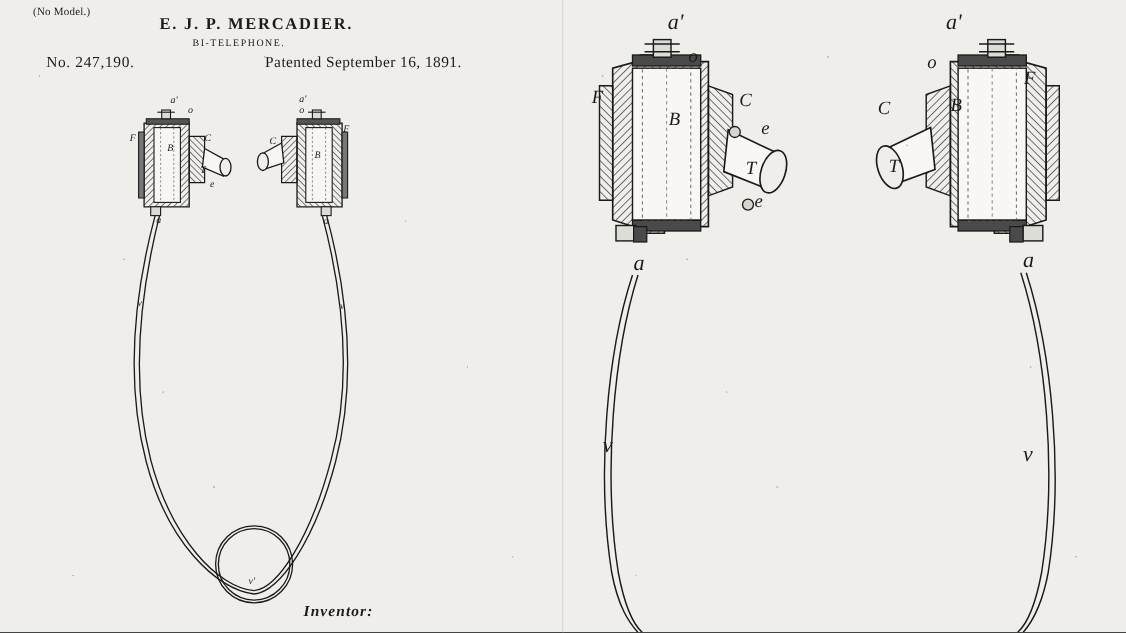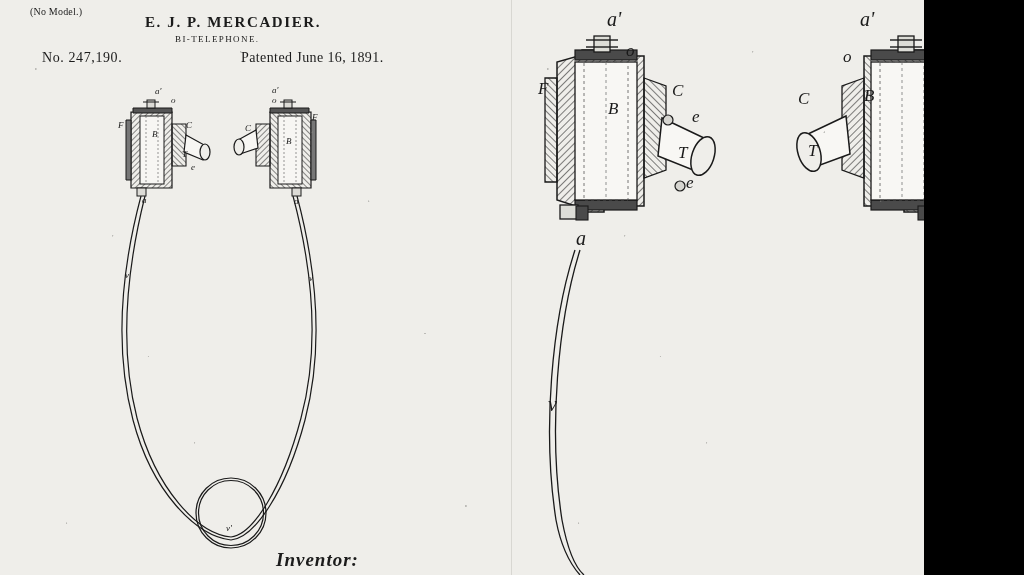--- a/index.html
+++ b/index.html
@@ -2,21 +2,21 @@
 <html><head>
 <meta charset="utf-8">
 <style>
   html, body {
     margin: 0;
     padding: 0;
     background: #000;
   }
   #page {
     position: relative;
-    width: 924px;
+    width: 1024px;
     height: 575px;
     background: #000;
     overflow: hidden;
     font-family: "Liberation Serif", serif;
   }
   
   .sheet {
     position: absolute;
     top: 0;
     height: 575px;
@@ -86,21 +86,21 @@
     font-size: 14px;
     letter-spacing: .6px;
   }
   #patent-date {
     left: 241px; top: 50px;
     font-size: 14px;
     letter-spacing: .4px;
   }
   #inventor-label {
     left: 276px; top: 549px;
-    font-size: 19px;
+    font-size: 14px;
     font-style: italic;
     font-weight: bold;
     letter-spacing: 1px;
   }
 
   
   svg.fig {
     position: absolute;
     left: 0; top: 0;
     width: 100%;
@@ -120,21 +120,21 @@
 <body>
 
 <div id="page">
 
   <div class="sheet" id="sheet-left">
 
     <div class="hdr" id="no-model">(No Model.)</div>
     <div class="hdr" id="inventor-name">E. J. P. MERCADIER.</div>
     <div class="hdr" id="device-title">BI-TELEPHONE.</div>
     <div class="hdr" id="patent-number">No. 247,190.</div>
-    <div class="hdr" id="patent-date">Patented June 16, 1891.</div>
+    <div class="hdr" id="patent-date">Patented September 16, 1891.</div>
     <div class="hdr" id="inventor-label">Inventor:</div>
 
     <svg class="fig" viewBox="0 0 512 575">
       <defs>
         <pattern id="hatchL" width="4" height="4" patternTransform="rotate(45)" patternUnits="userSpaceOnUse">
           <line x1="0" y1="0" x2="0" y2="4" stroke="#2a2a2a" stroke-width="1.1"></line>
         </pattern>
         <pattern id="hatchL2" width="4" height="4" patternTransform="rotate(-45)" patternUnits="userSpaceOnUse">
           <line x1="0" y1="0" x2="0" y2="4" stroke="#2a2a2a" stroke-width="1.1"></line>
         </pattern>

